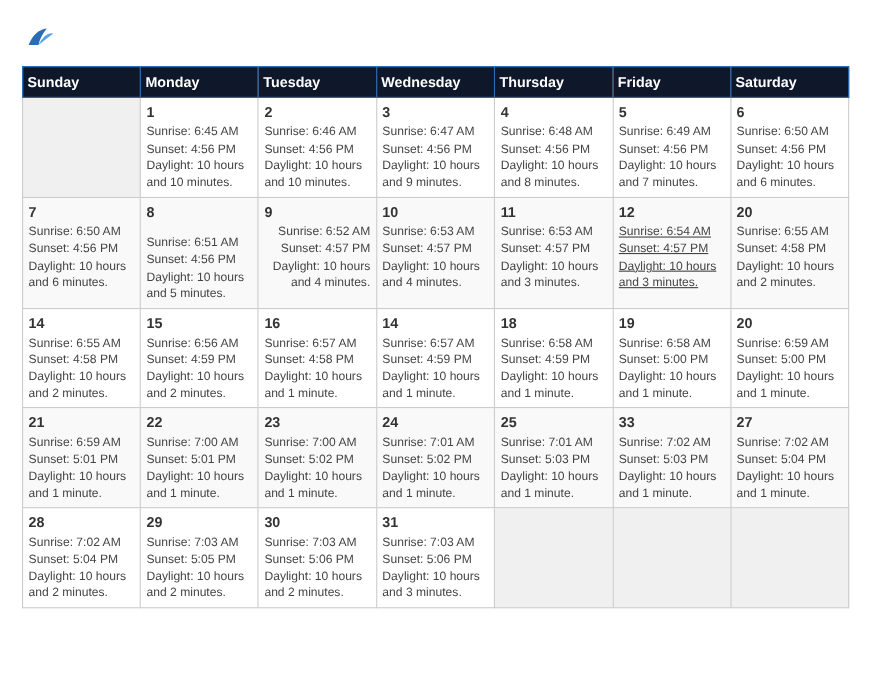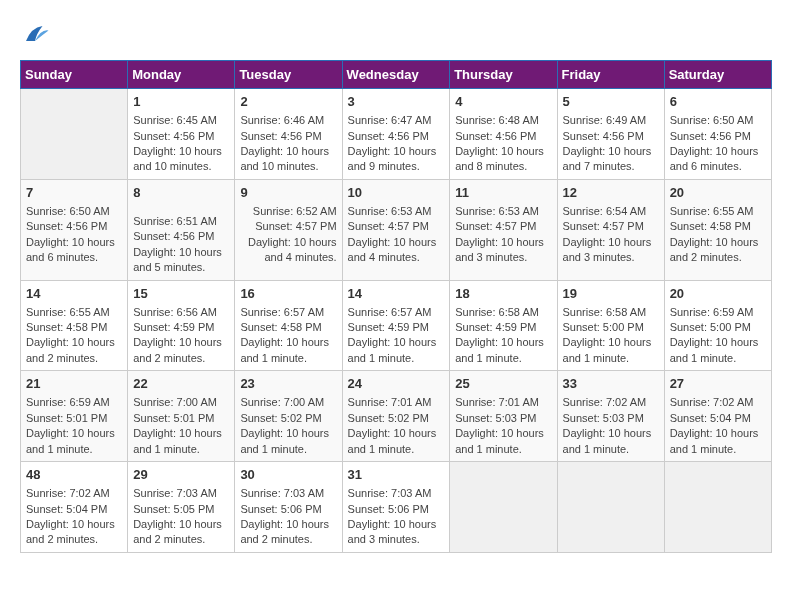--- a/index.html
+++ b/index.html
@@ -45,21 +45,21 @@
     .subtitle {
       font-size: 15px;
       color: #555;
     }
     table {
       width: 100%;
       border-collapse: collapse;
       font-size: 11px;
     }
     thead tr th {
-      background-color: #701a75;
+      background-color: #0f172a;
       color: #fff;
       padding: 6px 4px;
       text-align: left;
       font-size: 13px;
       font-weight: bold;
       border: 1px solid #2a6db5;
     }
     tbody tr td {
       border: 1px solid #ccc;
       padding: 4px 5px;
@@ -200,21 +200,21 @@
         </td>
         <td>
           <span class="day-num">11</span>
           <div class="day-info" style="white-space: pre-line;">Sunrise: 6:53 AM
 Sunset: 4:57 PM
 Daylight: 10 hours
 and 3 minutes.</div>
         </td>
         <td>
           <span class="day-num">12</span>
-          <div class="day-info" style="white-space: pre-line;">Sunrise: 6:54 AM
+          <div class="day-info" style="white-space: pre-line; text-decoration: underline;">Sunrise: 6:54 AM
 Sunset: 4:57 PM
 Daylight: 10 hours
 and 3 minutes.</div>
         </td>
         <td>
           <span class="day-num">20</span>
           <div class="day-info" style="white-space: pre-line;">Sunrise: 6:55 AM
 Sunset: 4:58 PM
 Daylight: 10 hours
 and 2 minutes.</div>
@@ -317,21 +317,21 @@
         <td>
           <span class="day-num">27</span>
           <div class="day-info" style="white-space: pre-line;">Sunrise: 7:02 AM
 Sunset: 5:04 PM
 Daylight: 10 hours
 and 1 minute.</div>
         </td>
       </tr>
       <tr>
         <td>
-          <span class="day-num">48</span>
+          <span class="day-num">28</span>
           <div class="day-info" style="white-space: pre-line;">Sunrise: 7:02 AM
 Sunset: 5:04 PM
 Daylight: 10 hours
 and 2 minutes.</div>
         </td>
         <td>
           <span class="day-num">29</span>
           <div class="day-info" style="white-space: pre-line;">Sunrise: 7:03 AM
 Sunset: 5:05 PM
 Daylight: 10 hours

